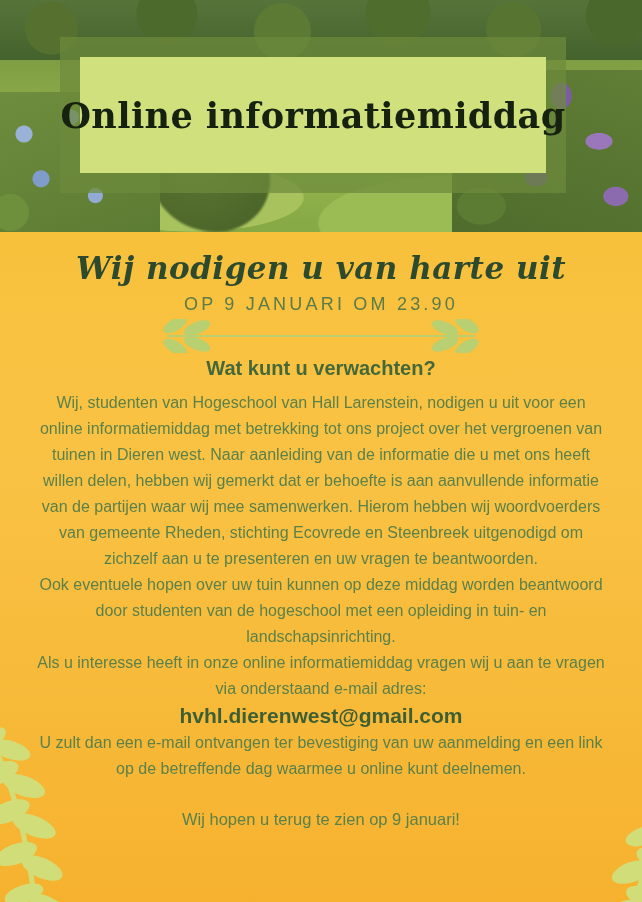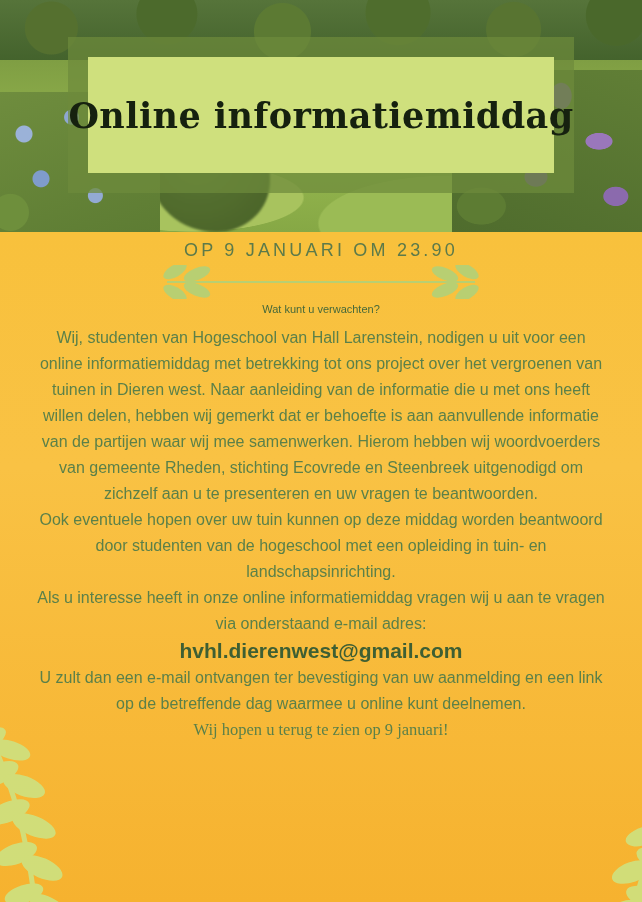--- a/index.html
+++ b/index.html
@@ -87,21 +87,21 @@
     width: 120px; height: 112px;
     border-radius: 40% 50% 45% 55%;
     background: radial-gradient(circle at 40% 35%, #4d6a2b, #38501f);
     filter: blur(1px);
     opacity: .85;
   }
 
   
   .title-frame {
     position: absolute;
-    left: 68px;
+    left: 60px;
     top: 37px;
     width: 506px;
     height: 156px;
     background: rgba(110,138,60,0.72);
     box-sizing: border-box;
     padding: 20px;
   }
   .title-box {
     width: 100%;
     height: 100%;
@@ -164,44 +164,44 @@
   .divider svg { display: block; margin: 0 auto; }
 
   .content {
     position: relative;
     z-index: 2;
     padding: 0 34px;
     text-align: center;
     color: #4f7342;
   }
   .heading {
-    font-size: 11px;
-    font-weight: 400;
+    font-size: 20px;
+    font-weight: 700;
     color: #45683a;
     margin: 4px 0 10px;
   }
   .heading.second { margin-top: 14px; }
   p.para {
     margin: 0 0 0 0;
     font-size: 16px;
     line-height: 26px;
     color: #5b8049;
   }
   p.para + p.para { margin-top: 0; }
   .email {
     font-size: 21px;
     font-weight: 700;
     color: #3e5f33;
     line-height: 28px;
   }
   .closing {
+    margin-top: 24px;
     font-size: 16.5px;
     color: #5b8049;
     line-height: 26px;
-    font-family: Liberation Serif, serif;
   }
 </style>
 </head>
 <body>
 
 <div class="poster">
 
   <div class="photo">
     <div class="hedge"></div>
     <div class="lawn"></div>
@@ -244,20 +244,21 @@
           <ellipse cx="30" cy="68" rx="21" ry="10" transform="rotate(-25 30 68)"></ellipse>
           <ellipse cx="54" cy="80" rx="21" ry="10" transform="rotate(20 54 80)"></ellipse>
           <ellipse cx="40" cy="106" rx="21" ry="10" transform="rotate(-22 40 106)"></ellipse>
           <ellipse cx="64" cy="120" rx="21" ry="10" transform="rotate(22 64 120)"></ellipse>
           <ellipse cx="48" cy="148" rx="20" ry="9" transform="rotate(-20 48 148)"></ellipse>
           <ellipse cx="70" cy="162" rx="20" ry="9" transform="rotate(24 70 162)"></ellipse>
         </g>
       </svg>
     </div>
 
+    <div class="invite">Wij nodigen u van harte uit</div>
     <div class="date-line">OP 9 JANUARI OM 23.90</div>
 
     <div class="divider">
       <svg width="440" height="34" viewBox="0 0 440 34" aria-hidden="true">
         <g stroke="#b8cf72" stroke-width="2" fill="none">
           <path d="M110 17 C 150 17, 290 17, 330 17"></path>
         </g>
         <g fill="#b8cf72">
           <ellipse cx="96" cy="9" rx="14" ry="6" transform="rotate(-22 96 9)"></ellipse>
           <ellipse cx="96" cy="25" rx="14" ry="6" transform="rotate(22 96 25)"></ellipse>

